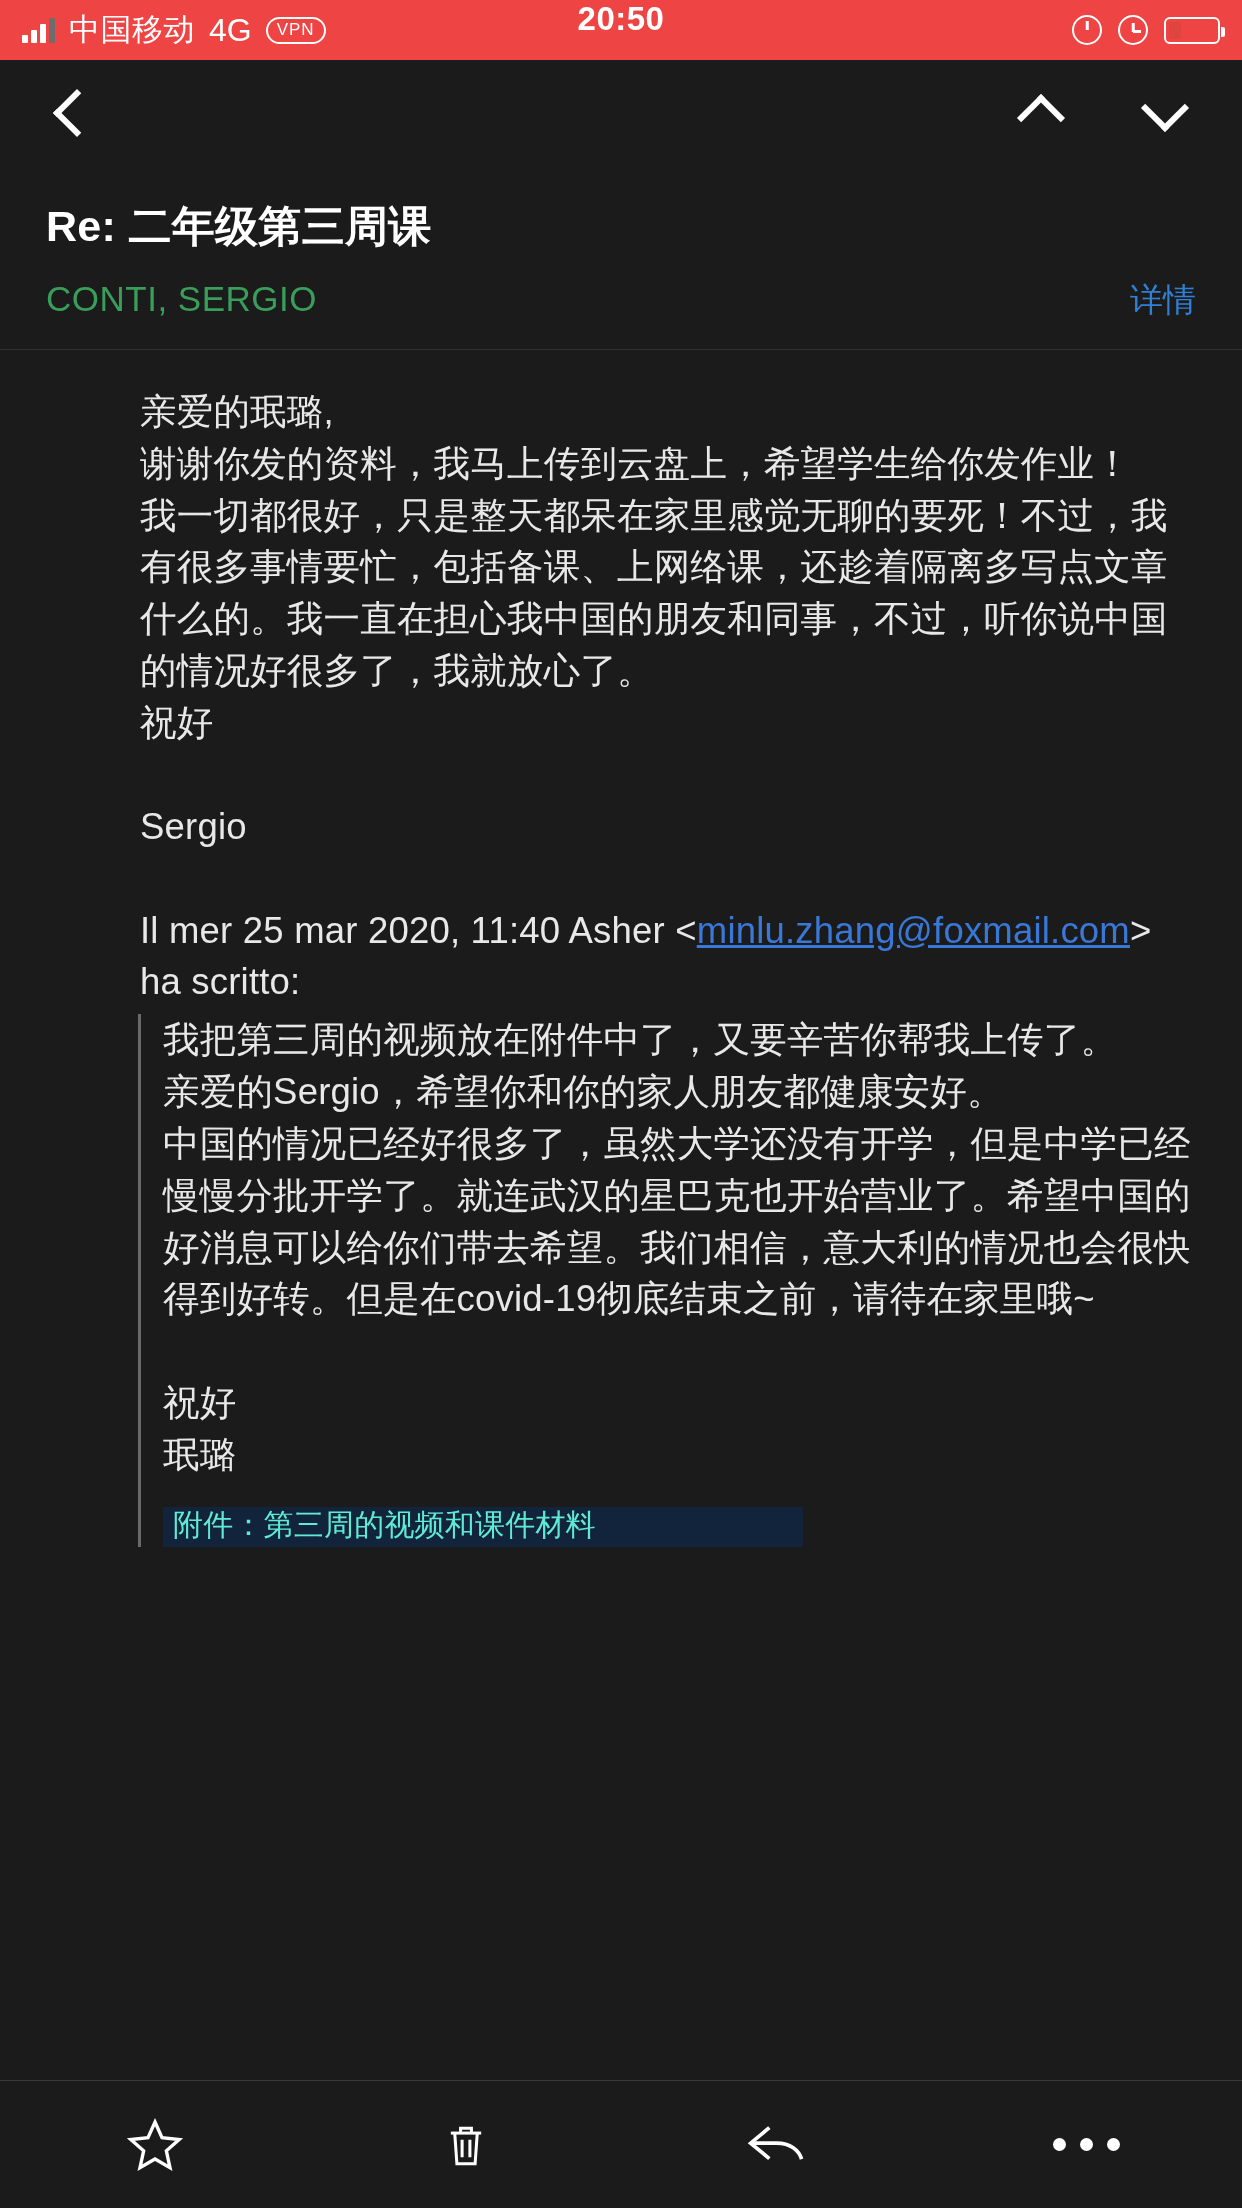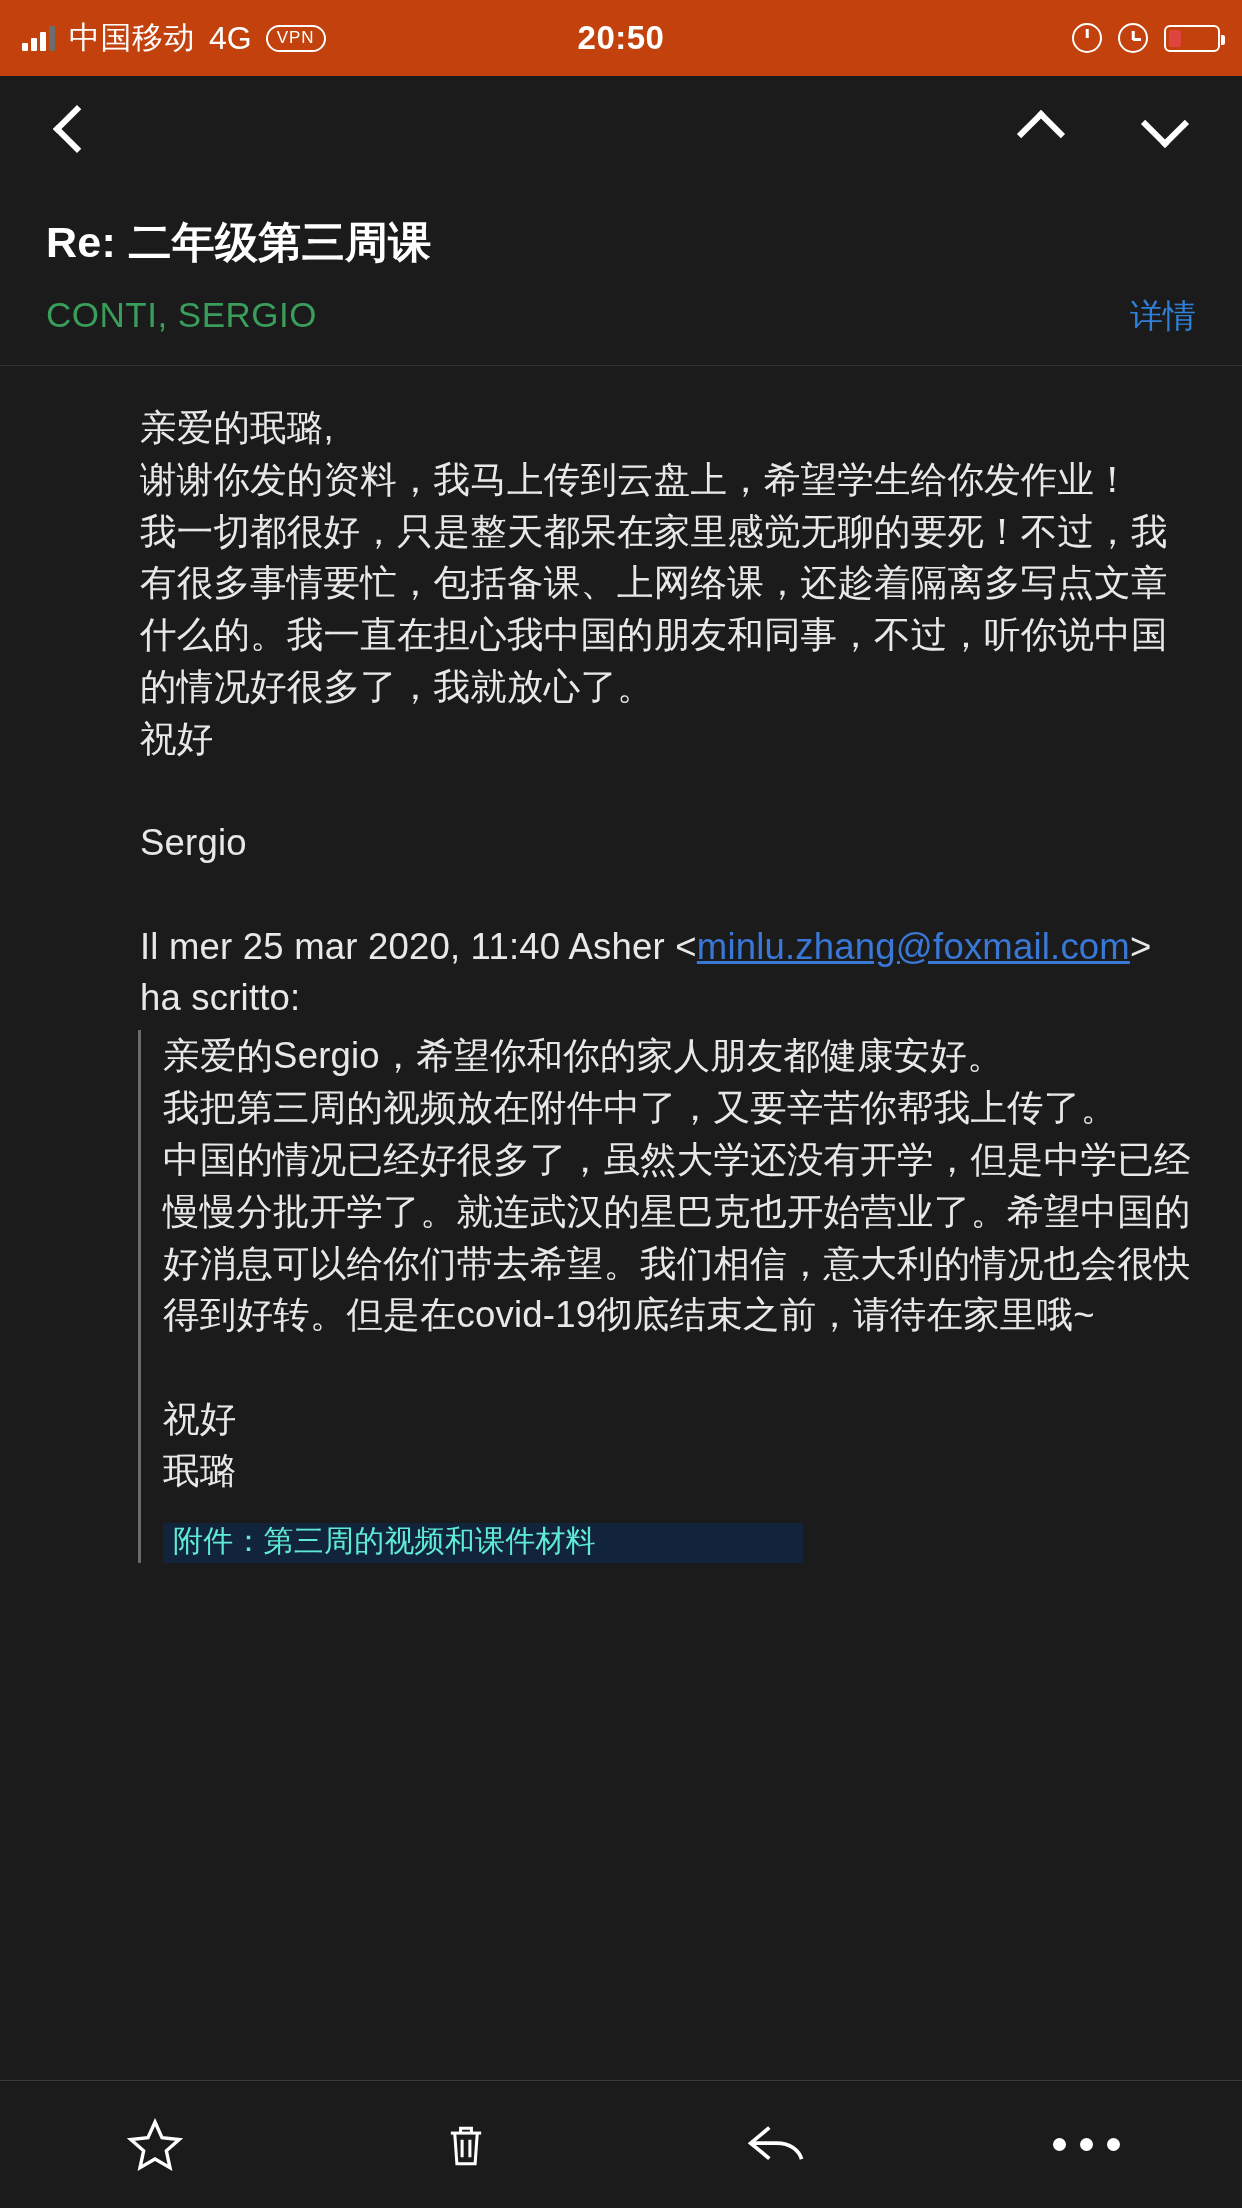--- a/index.html
+++ b/index.html
@@ -14,24 +14,23 @@
     position: relative;
     width: 1242px;
     height: 2208px;
     background: #1b1b1b;
     display: flex;
     flex-direction: column;
   }
 
   
   .statusbar {
-    height: 76px;
-    background: #c2410c;
-    display: flex;
-    align-items: center;
+    height: 60px;
+    background: #ef4444;
+    display: flex;
     padding: 0 22px;
     color: #fff;
     flex: 0 0 auto;
     position: relative;
   }
   .sb-left { display: flex; align-items: center; gap: 14px; }
   .signal { display: flex; align-items: flex-end; gap: 3px; height: 26px; }
   .signal i { display: block; width: 6px; background: #fff; border-radius: 1px; }
   .signal i:nth-child(1) { height: 8px; }
   .signal i:nth-child(2) { height: 13px; }
@@ -275,22 +274,22 @@
       <p>亲爱的珉璐,</p>
       <p>谢谢你发的资料，我马上传到云盘上，希望学生给你发作业！</p>
       <p>我一切都很好，只是整天都呆在家里感觉无聊的要死！不过，我有很多事情要忙，包括备课、上网络课，还趁着隔离多写点文章什么的。我一直在担心我中国的朋友和同事，不过，听你说中国的情况好很多了，我就放心了。</p>
       <p>祝好</p>
       <div class="blank"></div>
       <p class="sig">Sergio</p>
       <div class="blank"></div>
       <p class="quote-intro"><span>Il mer 25 mar 2020, 11:40 Asher &lt;</span><a class="maillink" href="#">minlu.zhang@foxmail.com</a><span>&gt; ha scritto:</span></p>
 
       <div class="quoted">
+        <p>我把第三周的视频放在附件中了，又要辛苦你帮我上传了。</p>
         <p>亲爱的Sergio，希望你和你的家人朋友都健康安好。</p>
-        <p>我把第三周的视频放在附件中了，又要辛苦你帮我上传了。</p>
         <p>中国的情况已经好很多了，虽然大学还没有开学，但是中学已经慢慢分批开学了。就连武汉的星巴克也开始营业了。希望中国的好消息可以给你们带去希望。我们相信，意大利的情况也会很快得到好转。但是在covid-19彻底结束之前，请待在家里哦~</p>
         <p class="blank"></p>
         <p>祝好</p>
         <p>珉璐</p>
         <div class="attach-strip">附件：第三周的视频和课件材料</div>
       </div>
     </div>
   </div>
 
   <div class="toolbar">

